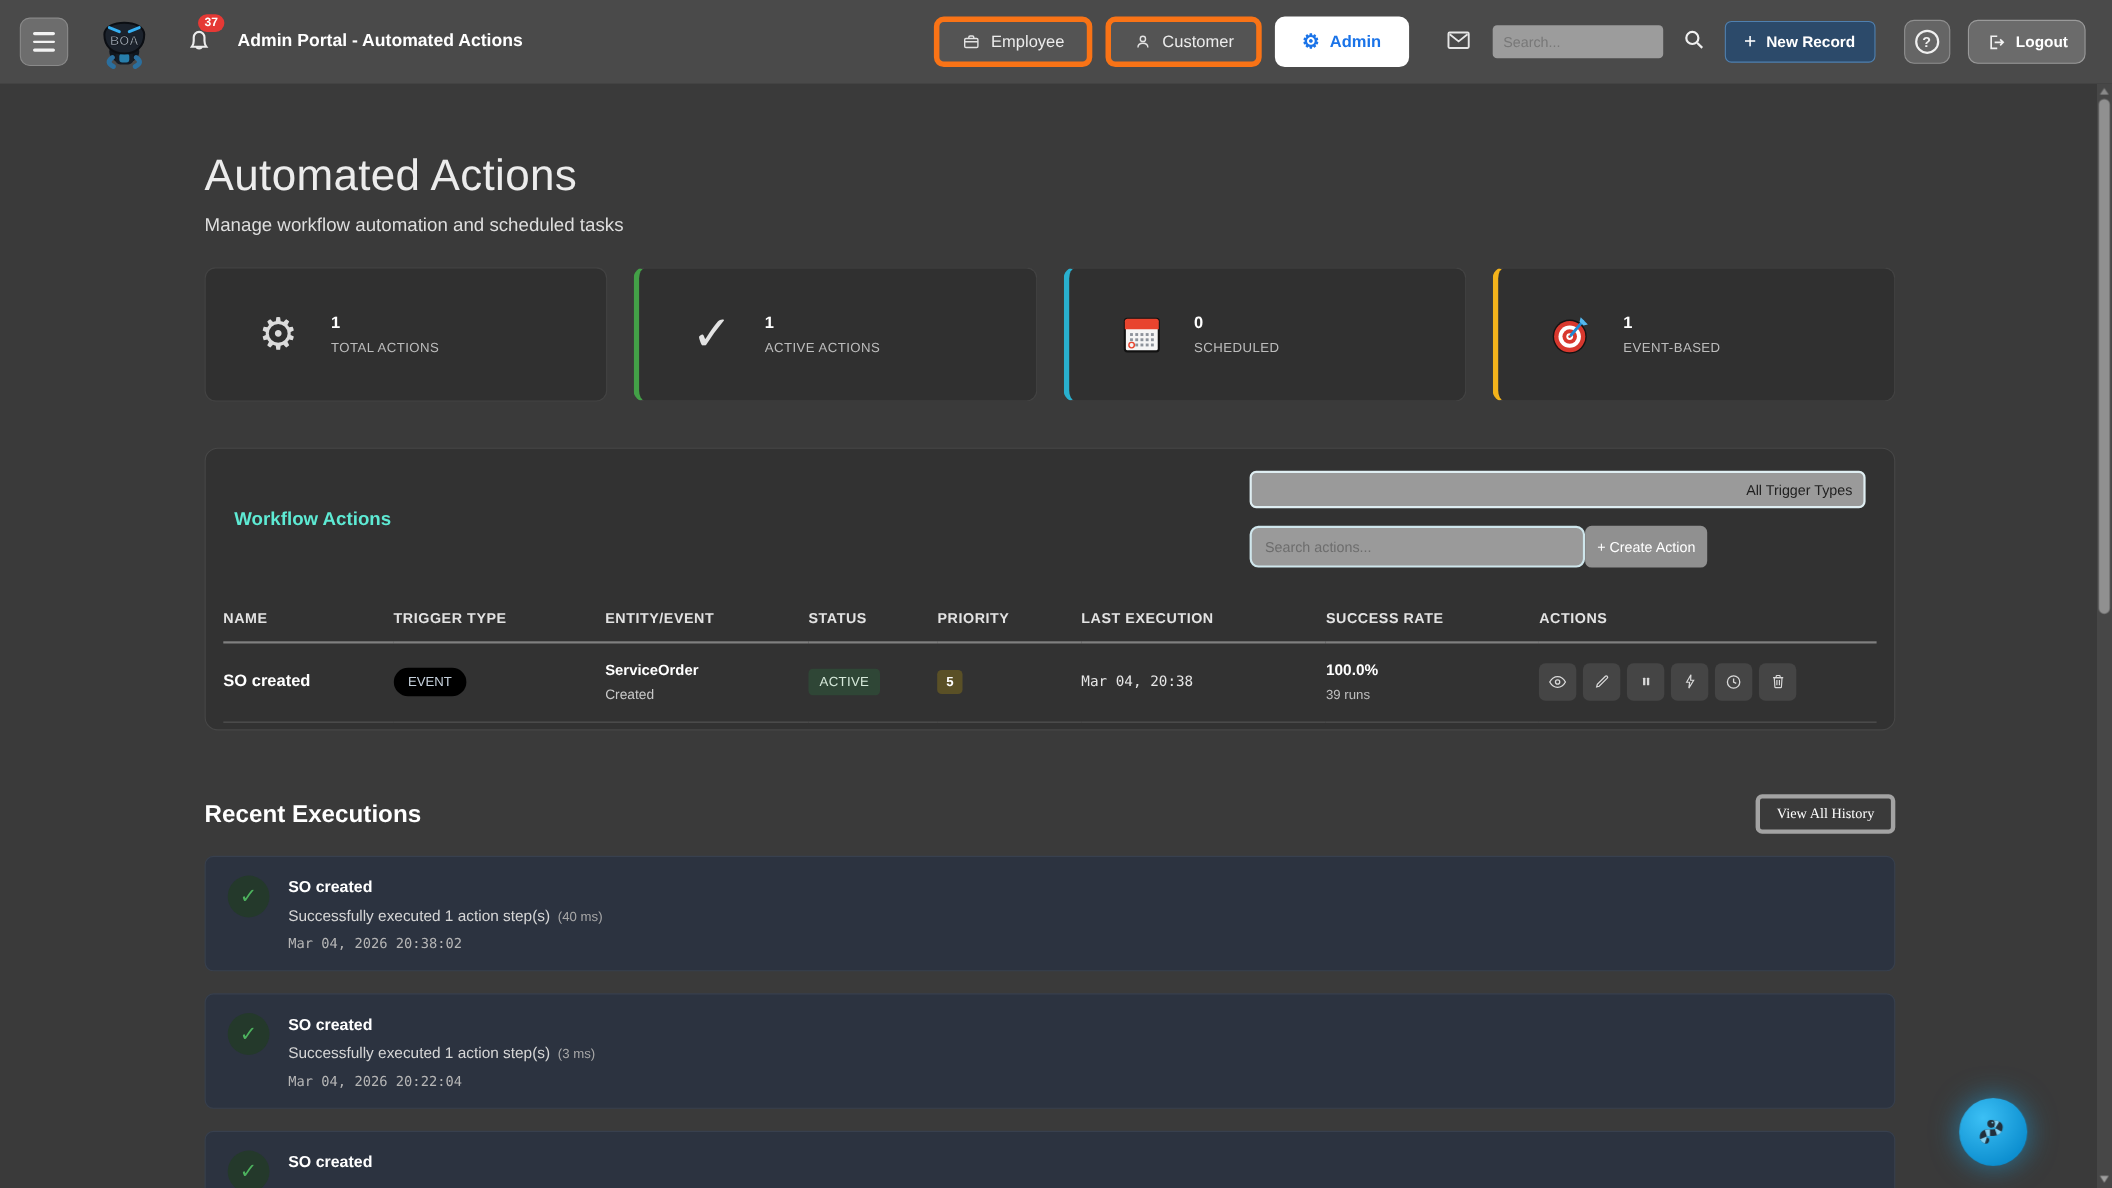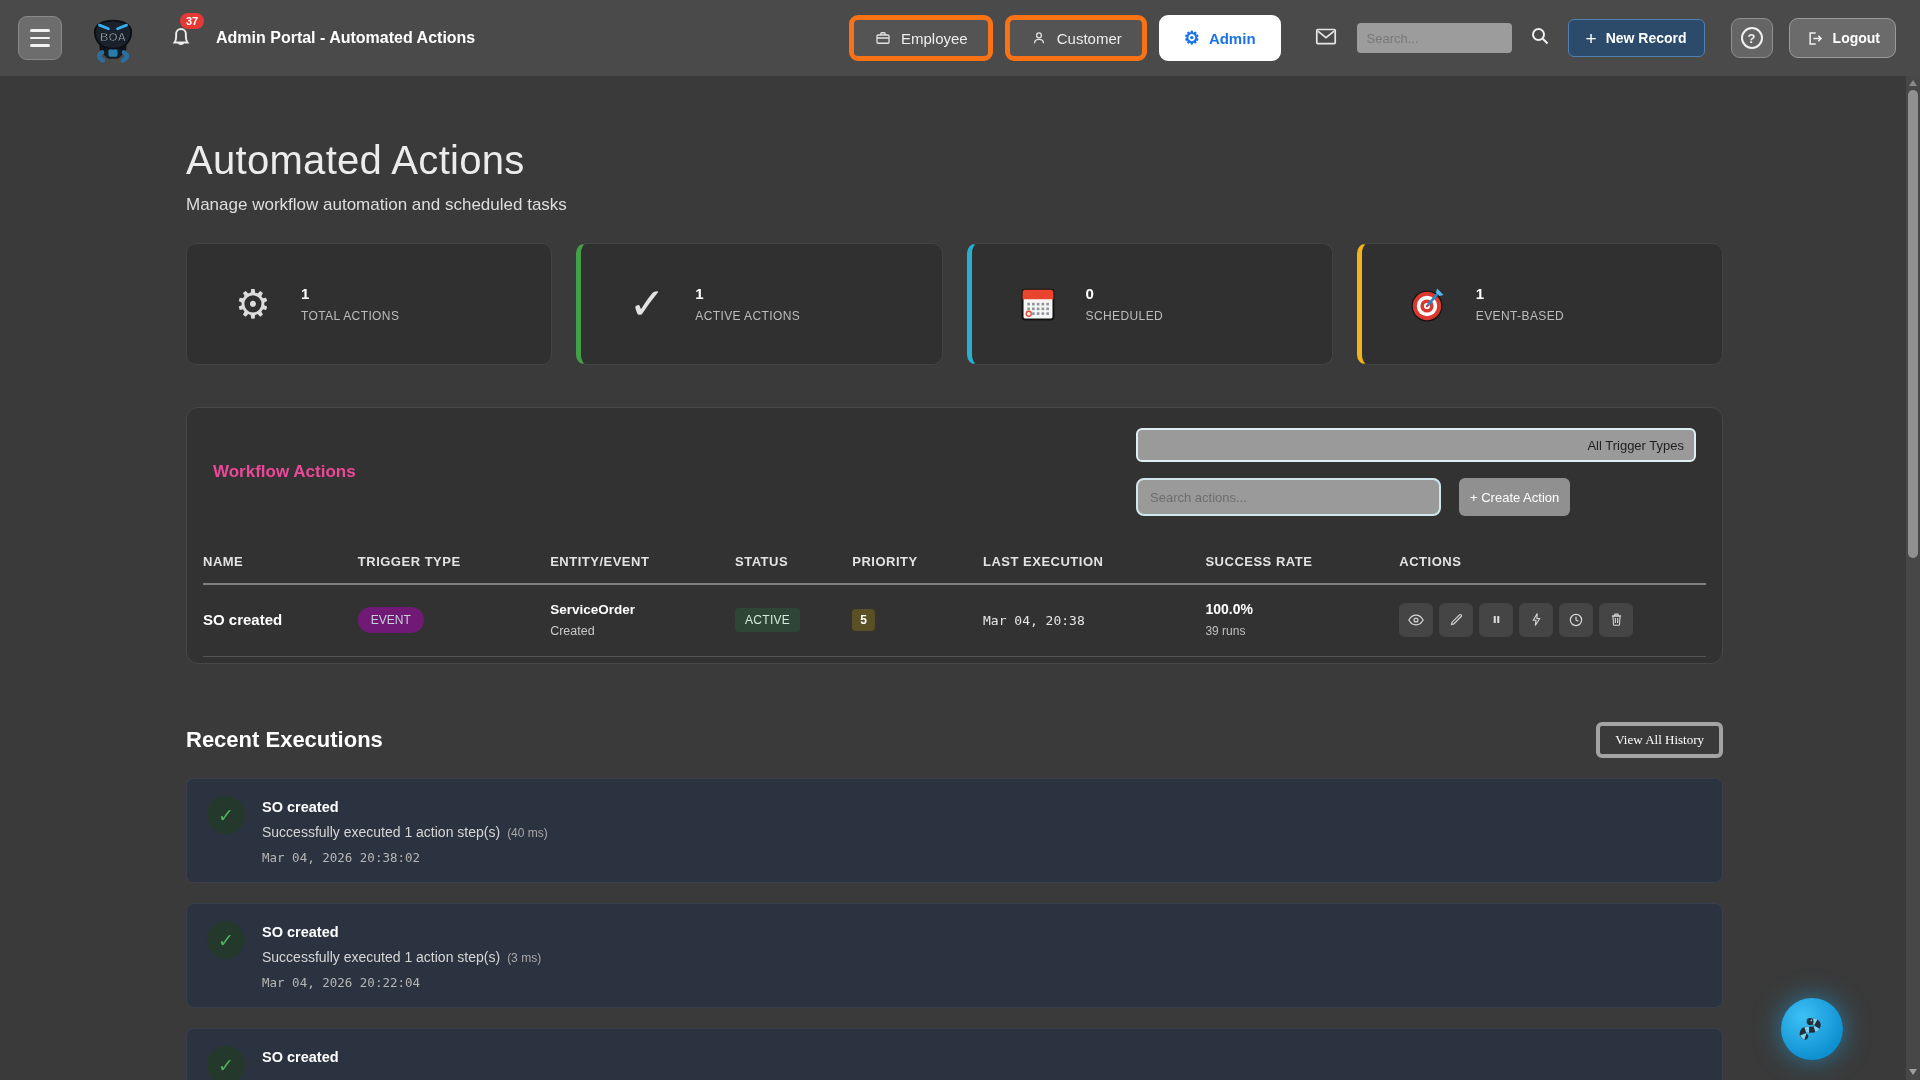--- a/index.html
+++ b/index.html
@@ -60,38 +60,38 @@
   .card .icon { width:44px; display:flex; justify-content:center; }
   .gear-stat { font-size:40px; color:#dcdcdc; line-height:1; }
   .check-stat { font-size:44px; color:#e3e3e3; line-height:1; font-weight:400; }
   .stat-val { font-size:15px; font-weight:bold; color:#fff; }
   .stat-lbl { margin-top:7px; font-size:12px; color:#bdbdbd; letter-spacing:0.4px; }
 
   
   .panel { margin-top:42px; background:#323232; border:1px solid #474747; border-radius:12px;
            padding:20px 16px 6px 16px; }
   .panel-head { display:flex; justify-content:space-between; align-items:center; padding:0 10px 0 10px; }
-  .panel-title { font-size:17px; font-weight:bold; color:#ec4899; }
+  .panel-title { font-size:17px; font-weight:bold; color:#5eead4; }
   .controls { width:560px; display:flex; flex-direction:column; gap:16px; }
   .fake-select { height:34px; background:#9a9a9a; border:2px solid #dfeef2; border-radius:6px;
                  display:flex; align-items:center; padding:0 10px; font-size:13px; color:#1f1f1f;
                  cursor:pointer;justify-content:flex-end; }
-  .controls-row { display:flex; gap:18px; }
+  .controls-row { display:flex; }
   .inp-actions { width:305px; height:38px; background:#9a9a9a; border:2px solid #cfe6ec; border-radius:8px;
                  padding:0 12px; font-size:13px; color:#333; outline:none; }
   .inp-actions::placeholder { color:#6d6d6d; }
   .btn-create { height:38px; padding:0 11px; background:#909090; border:none; border-radius:6px;
                 color:#fff; font-size:13px; cursor:pointer; white-space:nowrap; }
 
   table.wf { width:100%; border-collapse:collapse; margin-top:28px; }
   table.wf th { text-align:left; font-size:13px; font-weight:bold; color:#e3e3e3;
                 letter-spacing:0.5px; padding:10px 0 14px 0; border-bottom:2px solid #808080; }
   table.wf td { padding:16px 0 18px 0; border-bottom:1px solid #555; vertical-align:middle; }
   .cell-name { font-size:15px; font-weight:bold; color:#fff; }
-  .pill-event { display:inline-block; background:#701a75; color:#c6d1dc; font-size:12px;
+  .pill-event { display:inline-block; background:#000000; color:#c6d1dc; font-size:12px;
                 padding:6px 13px; border-radius:13px; }
   .ent-main { font-size:13.5px; font-weight:bold; color:#fff; }
   .ent-sub  { margin-top:7px; font-size:12.5px; color:#c9c9c9; }
   .pill-active { display:inline-block; background:#2f4636; color:#d6e9da; font-size:12px;
                  padding:5px 10px; border-radius:4px; letter-spacing:0.3px; }
   .pill-prio { display:inline-block; background:#5a5026; color:#fff; font-size:12px; font-weight:bold;
                padding:4px 8px; border-radius:4px; }
   .mono { font-family:"DejaVu Sans Mono", monospace; }
   .cell-exec { font-size:13px; color:#e6e6e6;text-align:right; }
   .sr-main { font-size:14px; font-weight:bold; color:#fff; }

